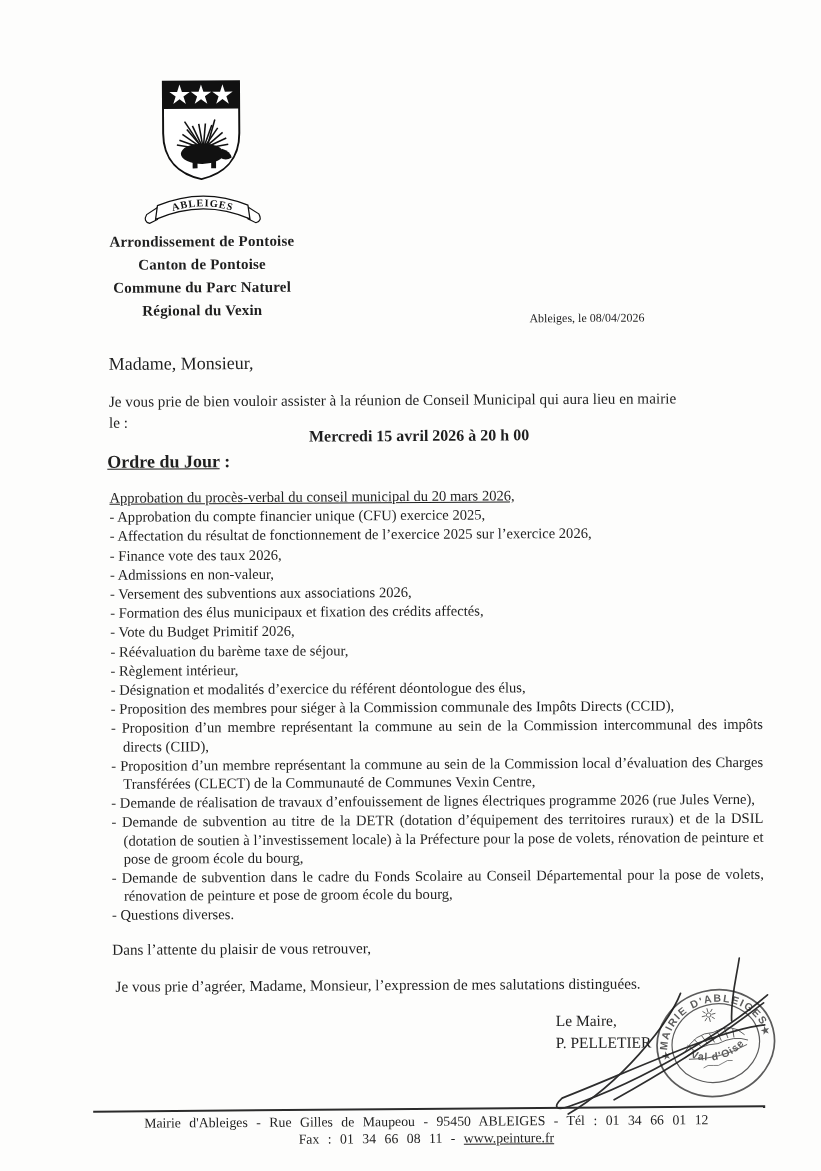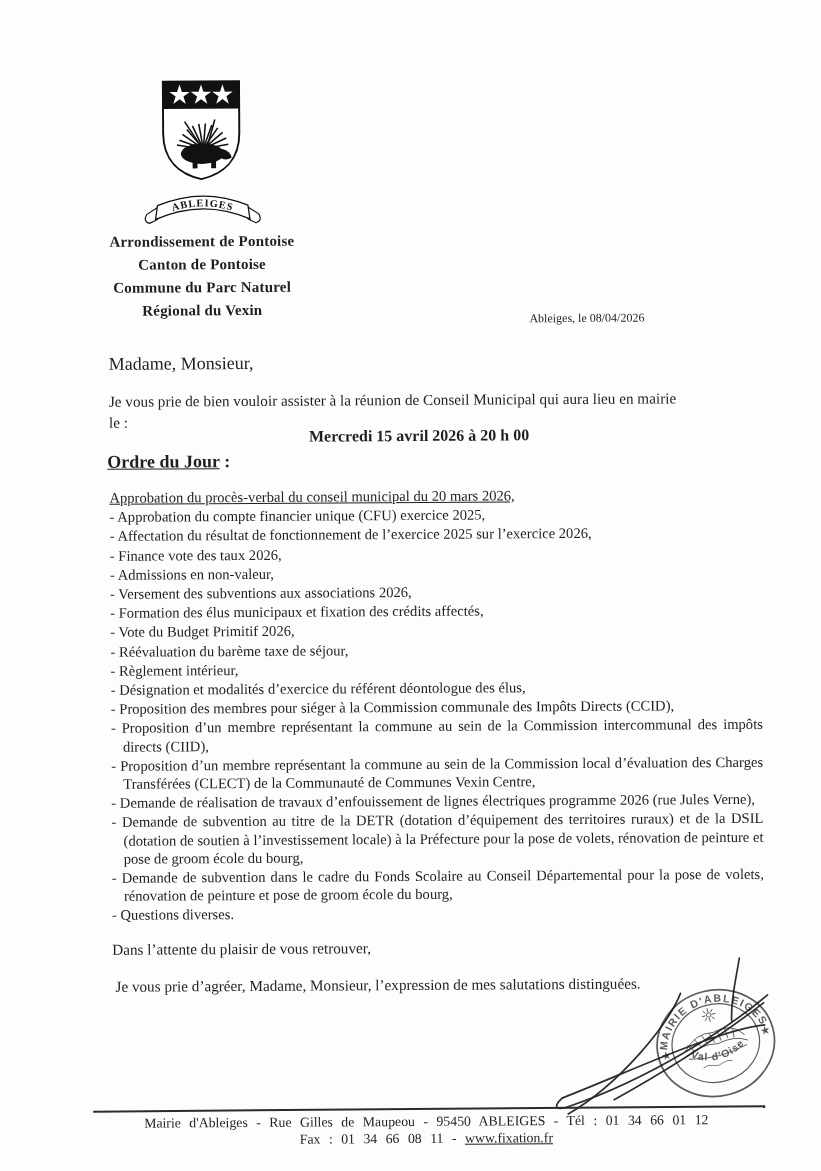--- a/index.html
+++ b/index.html
@@ -118,20 +118,24 @@
         <div class="agenda-item">- Proposition d’un membre représentant la commune au sein de la Commission local d’évaluation des Charges Transférées (CLECT) de la Communauté de Communes Vexin Centre,</div>
         <div class="agenda-item">- Demande de réalisation de travaux d’enfouissement de lignes électriques programme 2026 (rue Jules Verne),</div>
         <div class="agenda-item">- Demande de subvention au titre de la DETR (dotation d’équipement des territoires ruraux) et de la DSIL (dotation de soutien à l’investissement locale) à la Préfecture pour la pose de volets, rénovation de peinture et pose de groom école du bourg,</div>
         <div class="agenda-item">- Demande de subvention dans le cadre du Fonds Scolaire au Conseil Départemental pour la pose de volets, rénovation de peinture et pose de groom école du bourg,</div>
         <div class="agenda-item">- Questions diverses.</div>
       </div>
 
     <div class="abs closing1">Dans l’attente du plaisir de vous retrouver,</div>
     <div class="abs closing2">Je vous prie d’agréer, Madame, Monsieur, l’expression de mes salutations distinguées.</div>
 
+    <div class="abs sig-block">
+      <div>Le Maire,</div>
+      <div>P. PELLETIER</div>
+    </div>
 
     <svg class="abs stamp" width="128" height="118" viewBox="0 0 128 118">
       <g transform="rotate(-14 64 57)" stroke="#4a4a4a" fill="none" opacity="0.9">
         <ellipse cx="64" cy="57" rx="59" ry="53" stroke-width="1.7"></ellipse>
         <ellipse cx="64" cy="57" rx="44" ry="39" stroke-width="1.2"></ellipse>
         <defs>
           <path id="stampTop" d="M 14,62 A 50 46 0 0 1 114,62"></path>
           <path id="stampBot" d="M 24,50 A 44 40 0 0 0 104,50"></path>
         </defs>
         <text font-family="Liberation Sans, sans-serif" font-size="10.5" font-weight="bold" fill="#4a4a4a" stroke="none" letter-spacing="1.6">
@@ -167,17 +171,17 @@
         <path d="M222,25 C219,45 213,65 214,88"></path>
         <path d="M250,62 C210,96 130,146 52,172 C38,177 34,173 44,164 C112,138 196,98 247,92"></path>
         <path d="M163,60 C150,92 102,150 50,180"></path>
         <path d="M246,70 C212,96 158,132 96,166"></path>
       </g>
     </svg>
 
     <div class="abs footer-rule"></div>
     <div class="abs footer-line footer-line1">Mairie d'Ableiges - Rue Gilles de Maupeou - 95450 ABLEIGES - Tél : 01 34 66 01 12</div>
     <div class="abs footer-line footer-line2">
-      <span>Fax : 01 34 66 08 11 - </span><span class="website">www.fixation.fr</span>
+      <span>Fax : 01 34 66 08 11 - </span><span class="website">www.peinture.fr</span>
     </div>
 
   </div>
 </div>
 
 </body></html>

